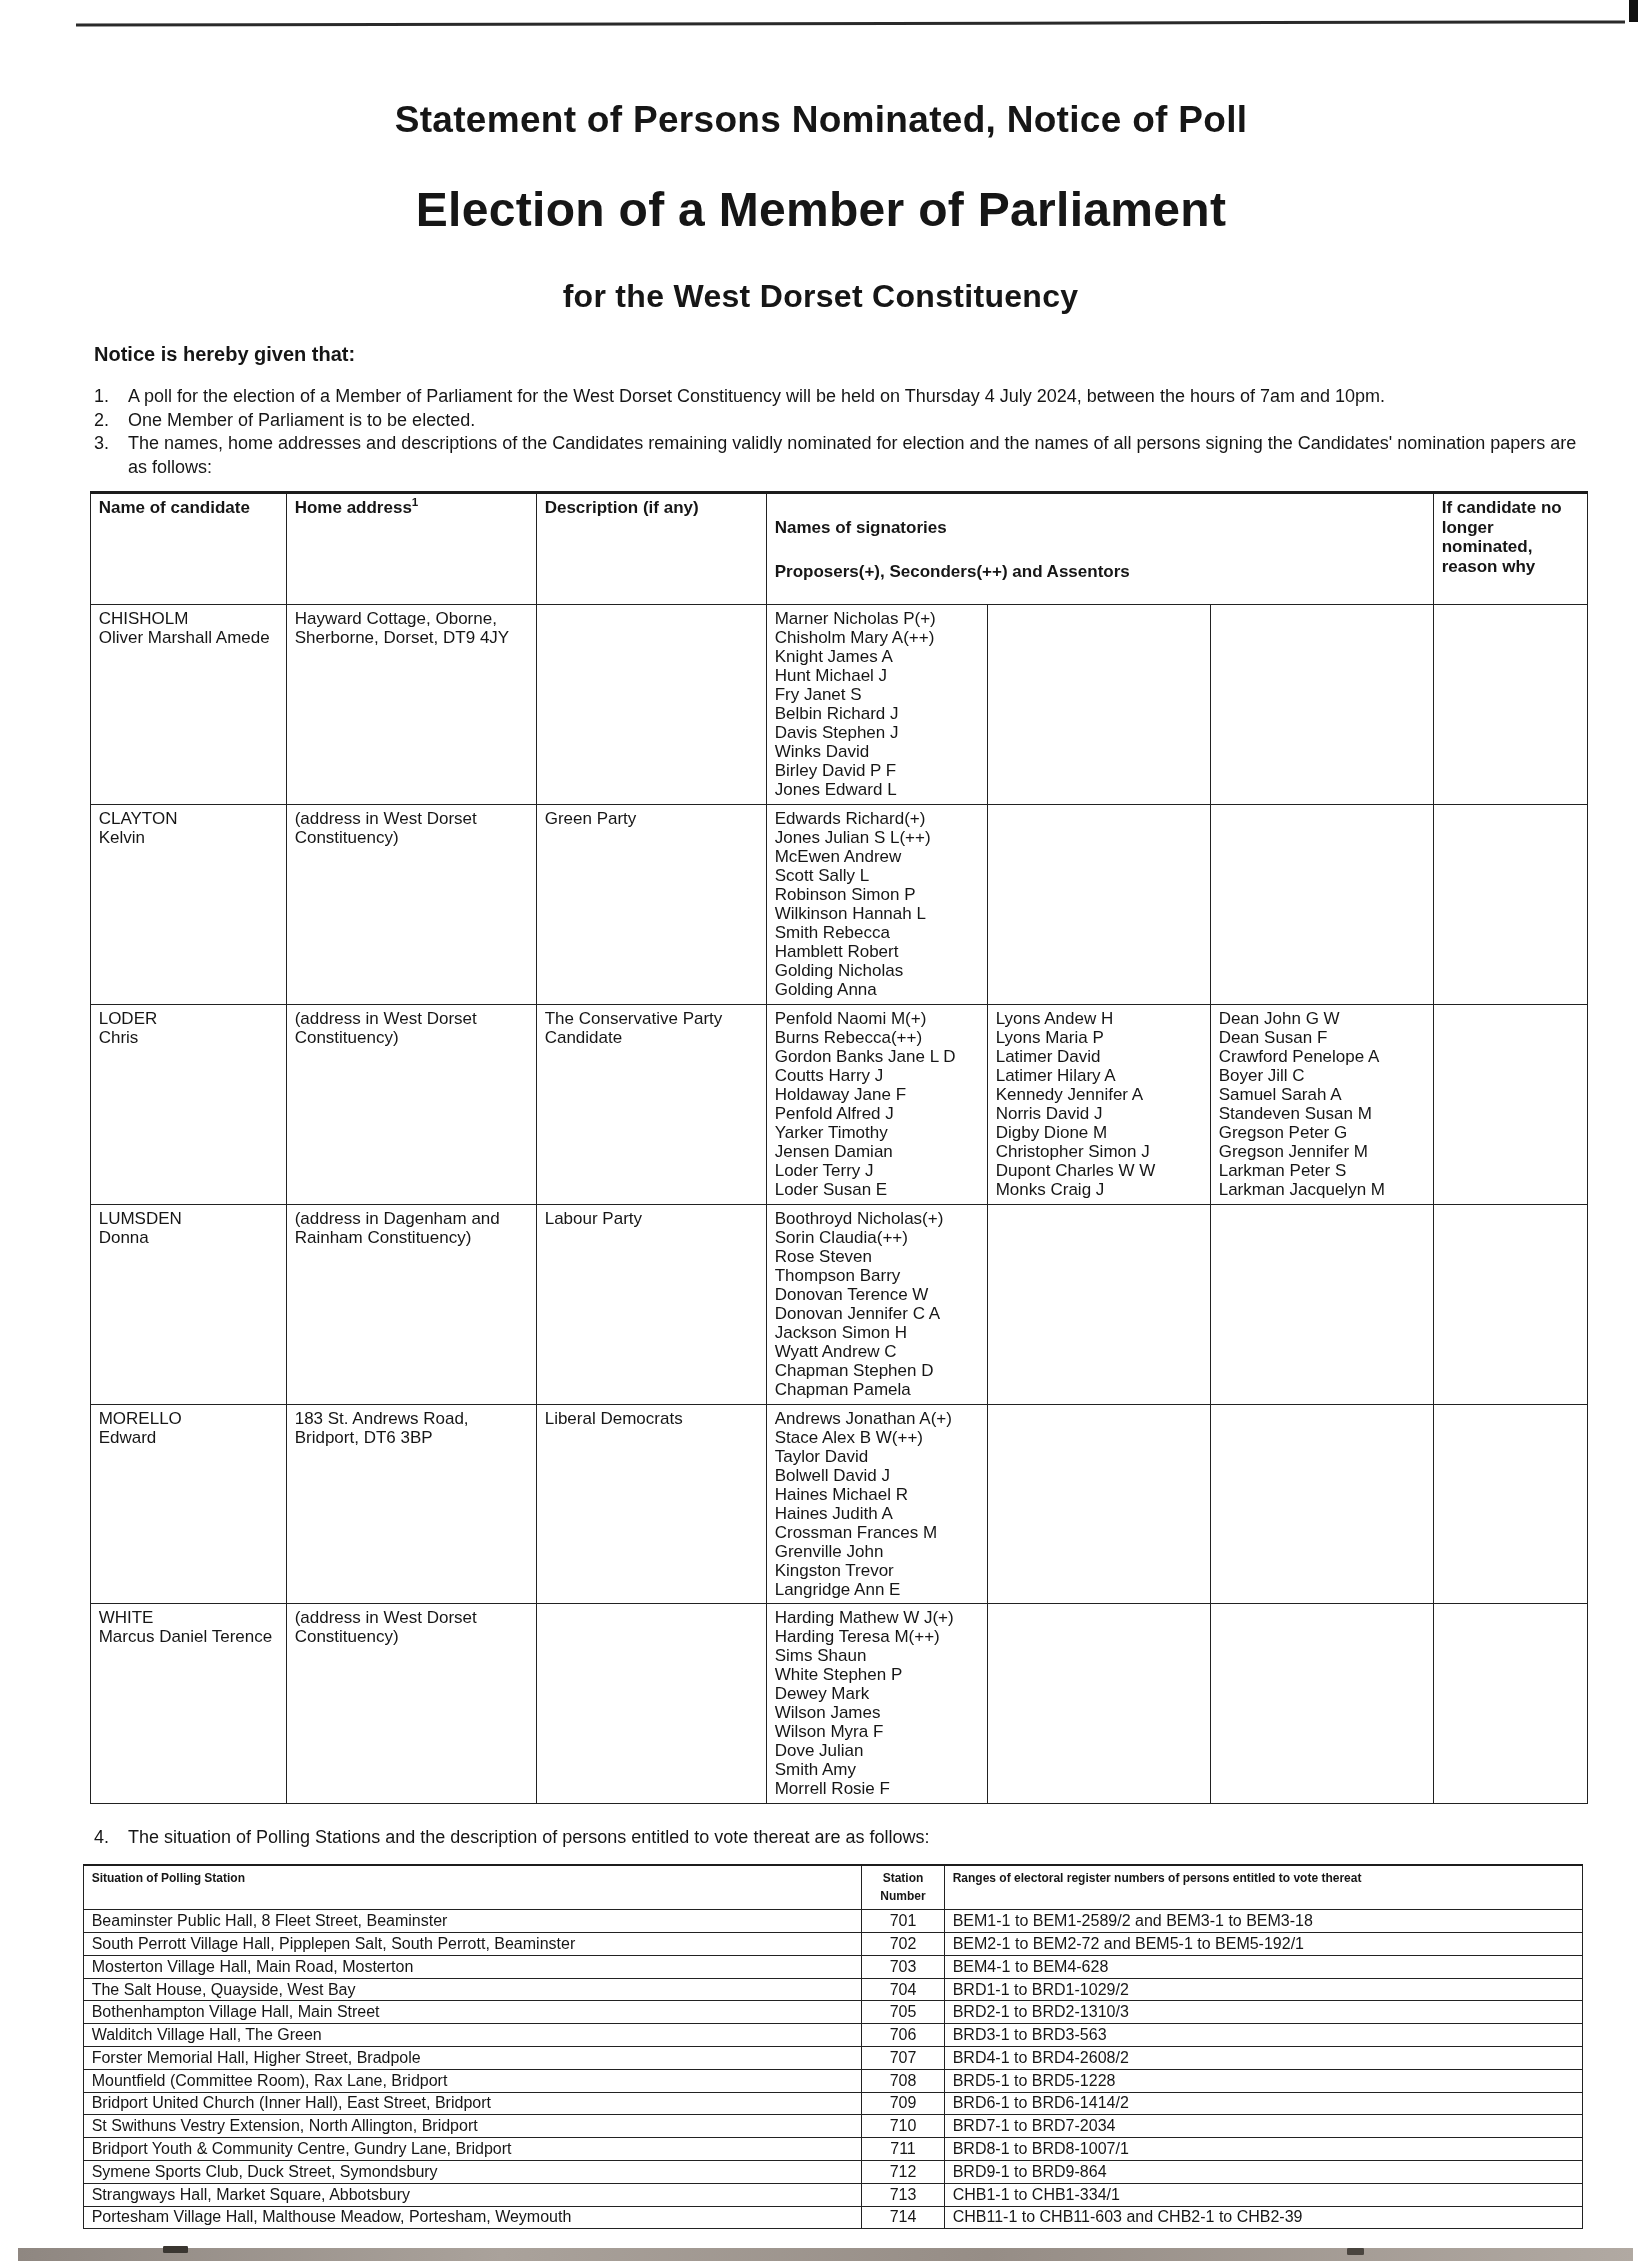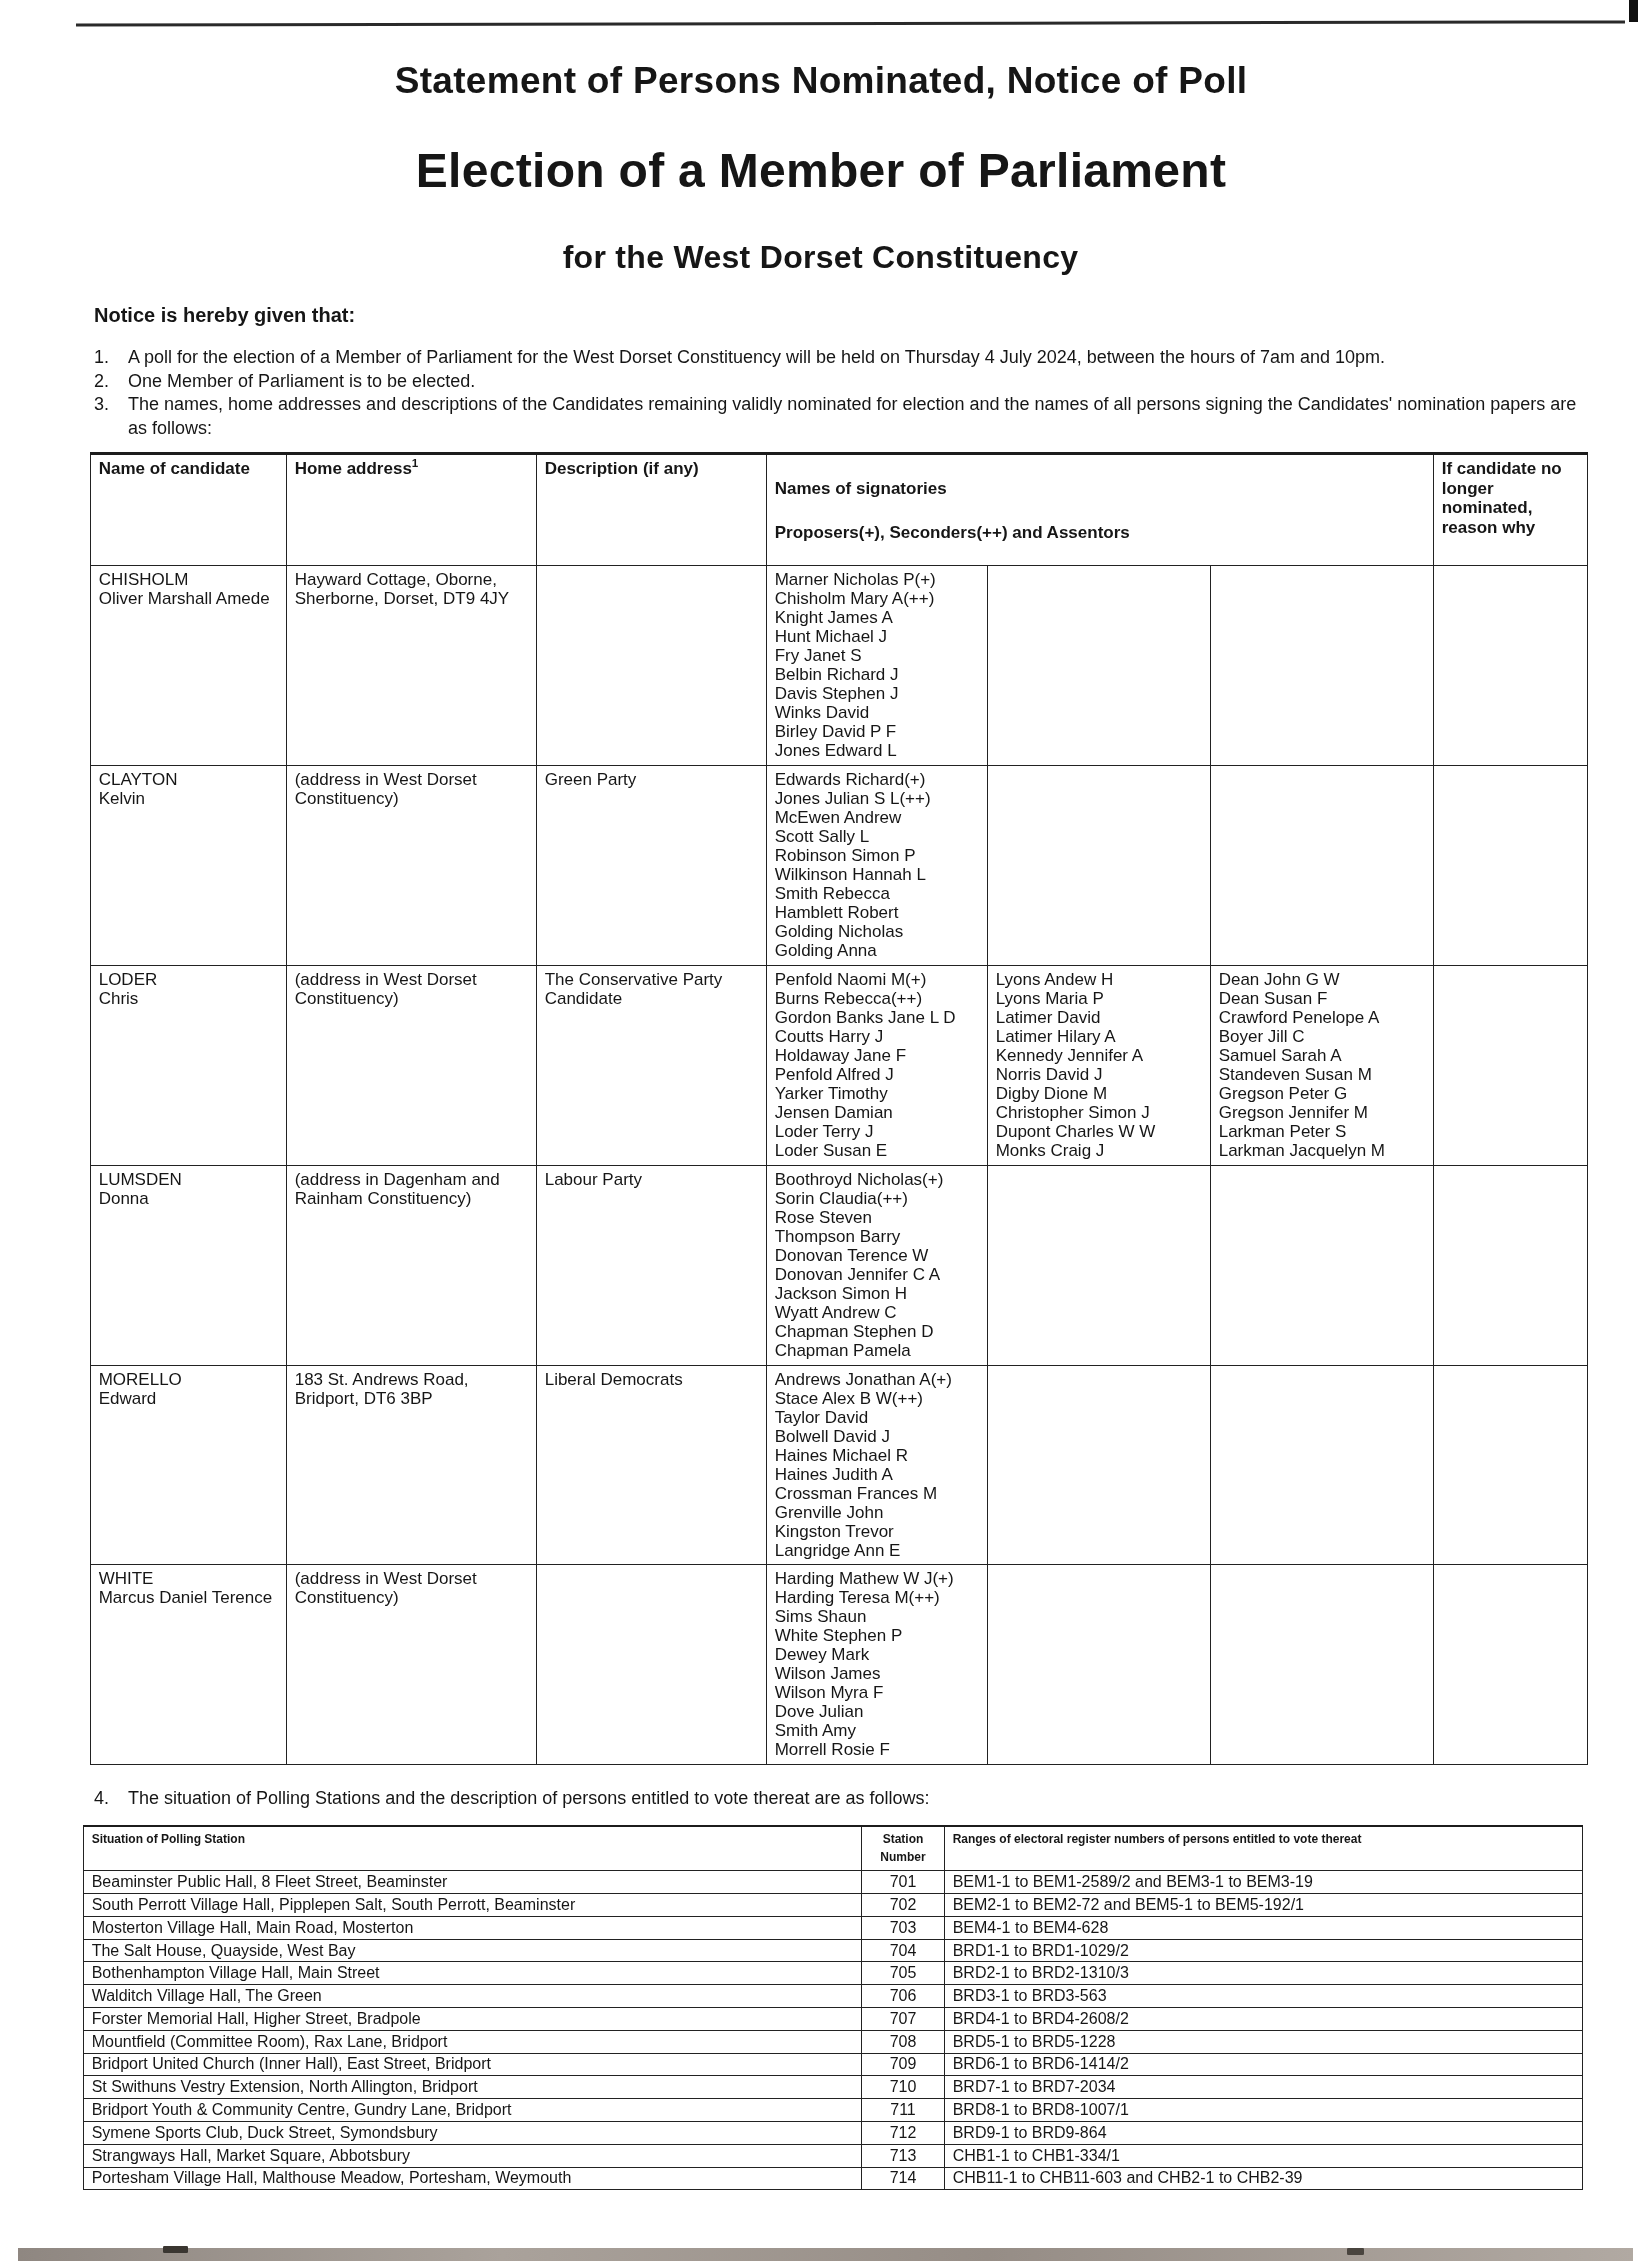--- a/index.html
+++ b/index.html
@@ -47,21 +47,21 @@
   }
   .scan-blot-right {
     position: absolute;
     bottom: 6.5px; left: 1347px;
     width: 17px; height: 6.5px;
     background: #4a453f;
     border-radius: 1.3px;
   }
 
   
-  .title-block { text-align: center; padding-top: 53px; }
+  .title-block { text-align: center; padding-top: 92px; }
   h1.main-title {
     margin: 0;
     font-size: 37px;
     line-height: 1.5;
     font-weight: bold;
     letter-spacing: 0.3px;
   }
   h2.election-title {
     margin: 34px 0 0 0;
     font-size: 48px;
@@ -374,21 +374,21 @@
         <th>Situation of Polling Station</th>
         <th class="num-head">Station
 Number</th>
         <th>Ranges of electoral register numbers of persons entitled to vote thereat</th>
       </tr>
     </thead>
     <tbody id="polling-body">
         <tr>
           <td>Beaminster Public Hall, 8 Fleet Street, Beaminster</td>
           <td class="num-cell">701</td>
-          <td>BEM1-1 to BEM1-2589/2 and BEM3-1 to BEM3-19</td>
+          <td>BEM1-1 to BEM1-2589/2 and BEM3-1 to BEM3-18</td>
         </tr>
         <tr>
           <td>South Perrott Village Hall, Pipplepen Salt, South Perrott, Beaminster</td>
           <td class="num-cell">702</td>
           <td>BEM2-1 to BEM2-72 and BEM5-1 to BEM5-192/1</td>
         </tr>
         <tr>
           <td>Mosterton Village Hall, Main Road, Mosterton</td>
           <td class="num-cell">703</td>
           <td>BEM4-1 to BEM4-628</td>

